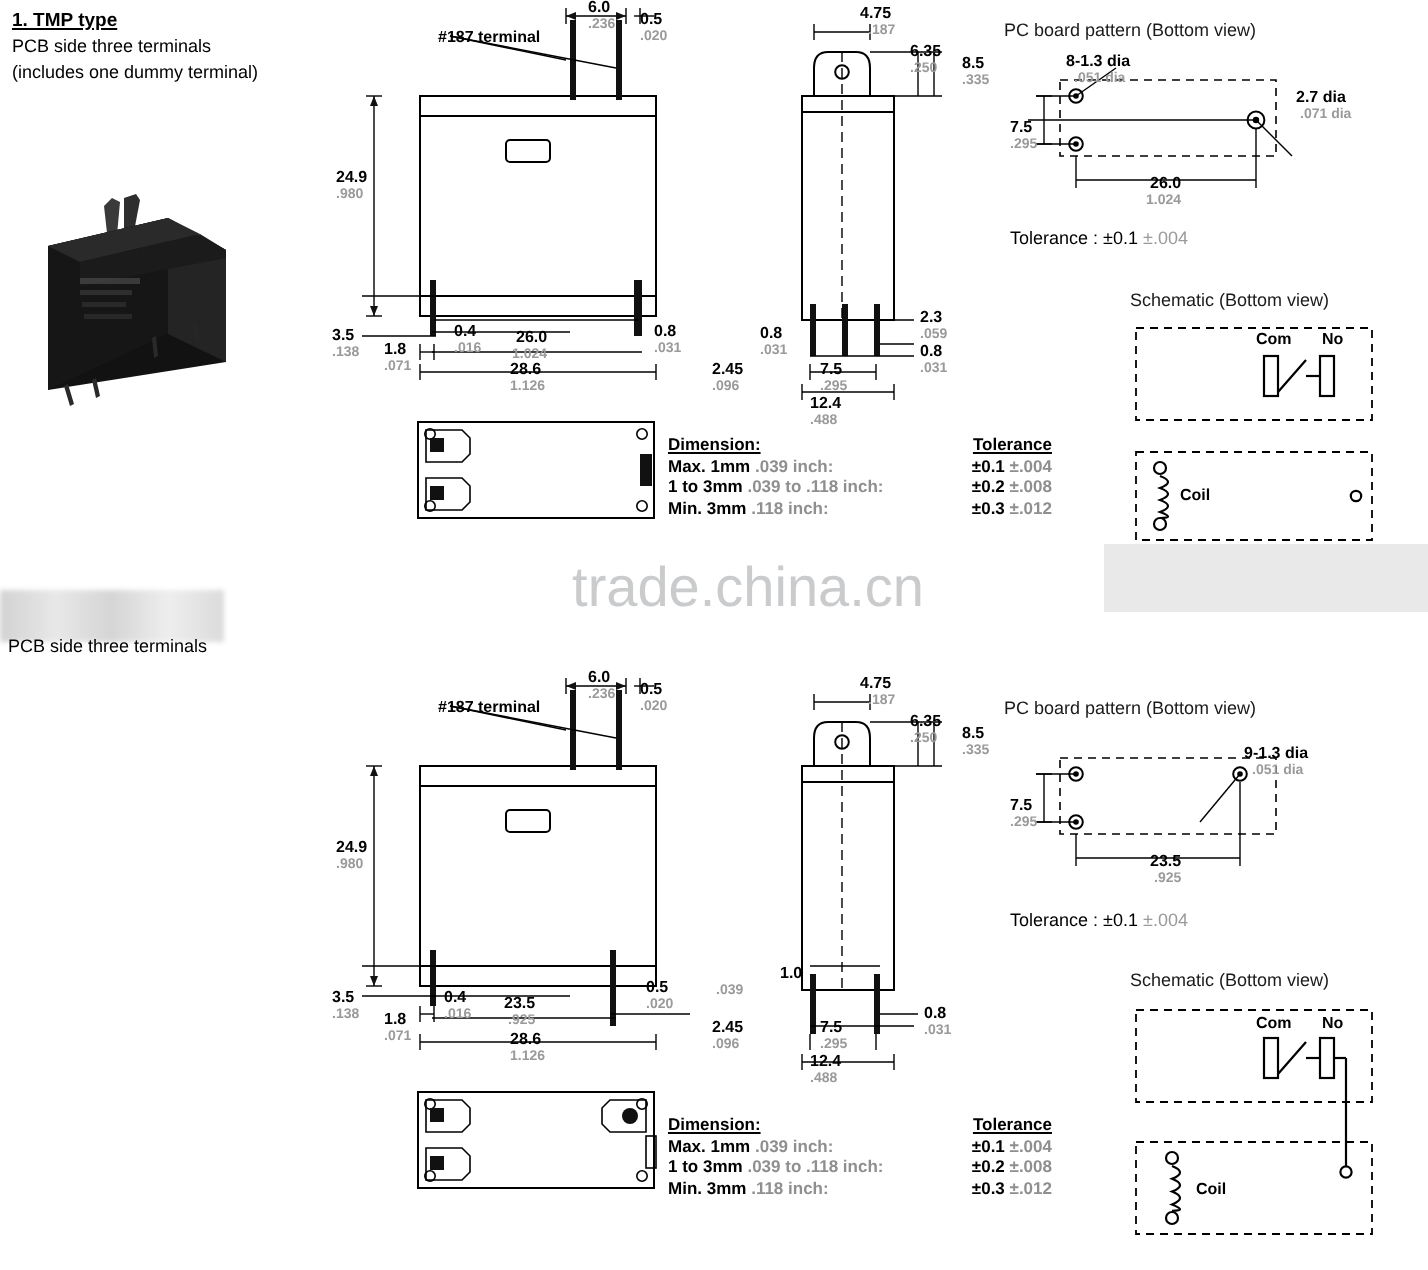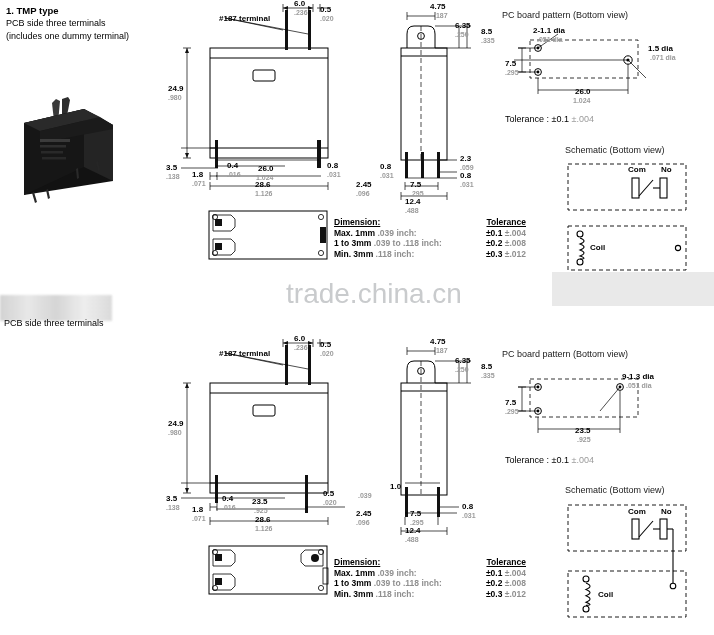--- a/index.html
+++ b/index.html
@@ -20,21 +20,21 @@
      filter:blur(1.2px);opacity:.92;}
   .greybox{position:absolute;background:#e9e9e9;}
   .tbl{font-size:8.5px;font-weight:bold;line-height:10.5px;white-space:nowrap;}
   .tbl .g{color:#8f8f8f;font-weight:bold;}
   .u{text-decoration:underline;}
   .relay{position:absolute;}
 </style>
 </head>
 <body>
 
-<div class="abs title" style="left:6px;top:5px;">1. TMP type</div>
+<div class="abs title" style="left:6px;top:5px;text-decoration:underline;">1. TMP type</div>
 <div class="abs sub" style="left:6px;top:18px;">PCB side three terminals</div>
 <div class="abs sub" style="left:6px;top:31px;">(includes one dummy terminal)</div>
 
 <div class="relay" style="left:10px;top:95px;width:130px;height:110px;">
   <svg width="130" height="110" viewBox="0 0 130 110">
     <path d="M42 8 L46 4 L50 6 L48 28 L44 26 Z" fill="#3a3a3a"></path>
     <path d="M52 4 L58 2 L60 5 L56 26 L52 26 Z" fill="#2e2e2e"></path>
     <path d="M14 28 L74 14 L103 30 L103 86 L14 100 Z" fill="#121212"></path>
     <path d="M74 14 L103 30 L103 86 L74 72 Z" fill="#242424"></path>
     <path d="M14 28 L74 14 L74 72 L14 100 Z" fill="#161616"></path>
@@ -211,23 +211,23 @@
       <line x1="18" y1="44" x2="26" y2="44"></line>
       <line x1="14" y1="32" x2="128" y2="32"></line>
       <line x1="38" y1="62" x2="128" y2="62"></line>
       <line x1="38" y1="50" x2="38" y2="66"></line>
       <line x1="128" y1="36" x2="128" y2="66"></line>
       <line x1="38" y1="20" x2="58" y2="6"></line>
       <line x1="128" y1="32" x2="146" y2="50"></line>
     </g>
   </svg>
   </div>
-  <div class="abs dimtxt" style="left:533px;top:27px;">2-1.1 dia</div>
+  <div class="abs dimtxt" style="left:533px;top:27px;">8-1.3 dia</div>
   <div class="abs dimsub" style="left:537px;top:36px;">.051 dia</div>
-  <div class="abs dimtxt" style="left:648px;top:45px;">1.5 dia</div>
+  <div class="abs dimtxt" style="left:648px;top:45px;">2.7 dia</div>
   <div class="abs dimsub" style="left:650px;top:54px;">.071 dia</div>
   <div class="abs dimtxt" style="left:505px;top:60px;">7.5</div>
   <div class="abs dimsub" style="left:505px;top:69px;">.295</div>
   <div class="abs dimtxt" style="left:575px;top:88px;">26.0</div>
   <div class="abs dimsub" style="left:573px;top:97px;">1.024</div>
   <div class="abs" style="left:505px;top:114px;font-size:9px;white-space:nowrap;">
     <span>Tolerance : ±0.1</span>
     <span style="color:#9a9a9a;">±.004</span>
   </div>
 

